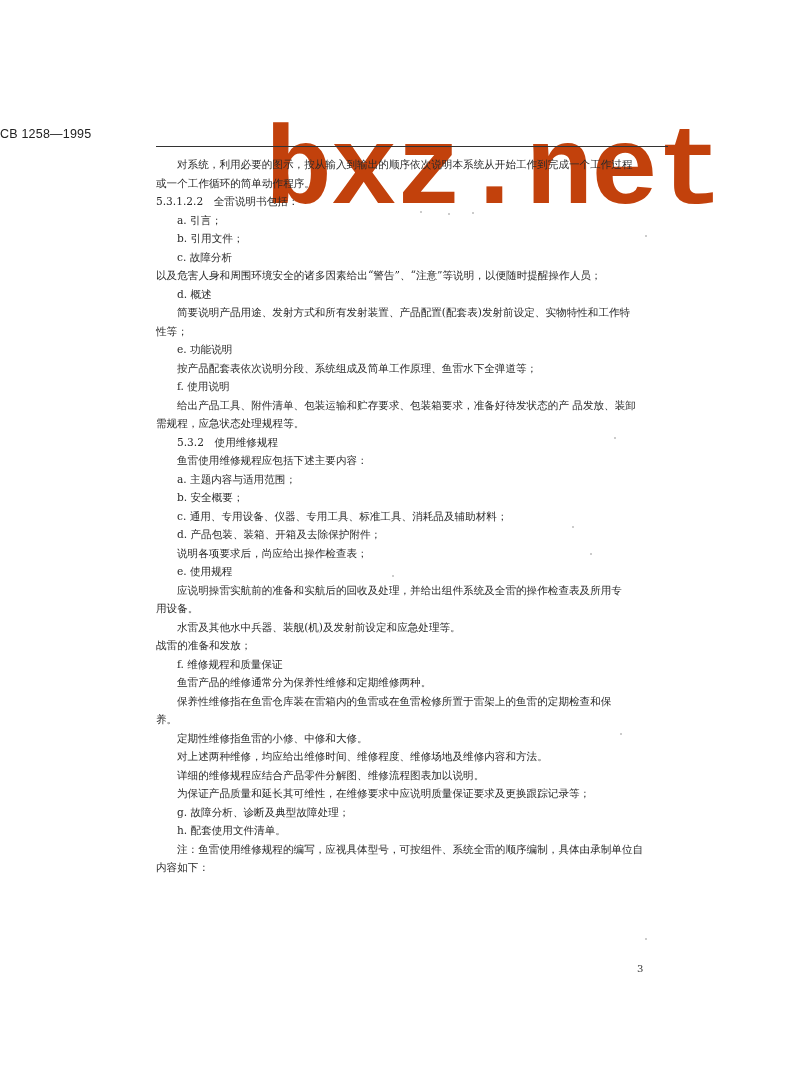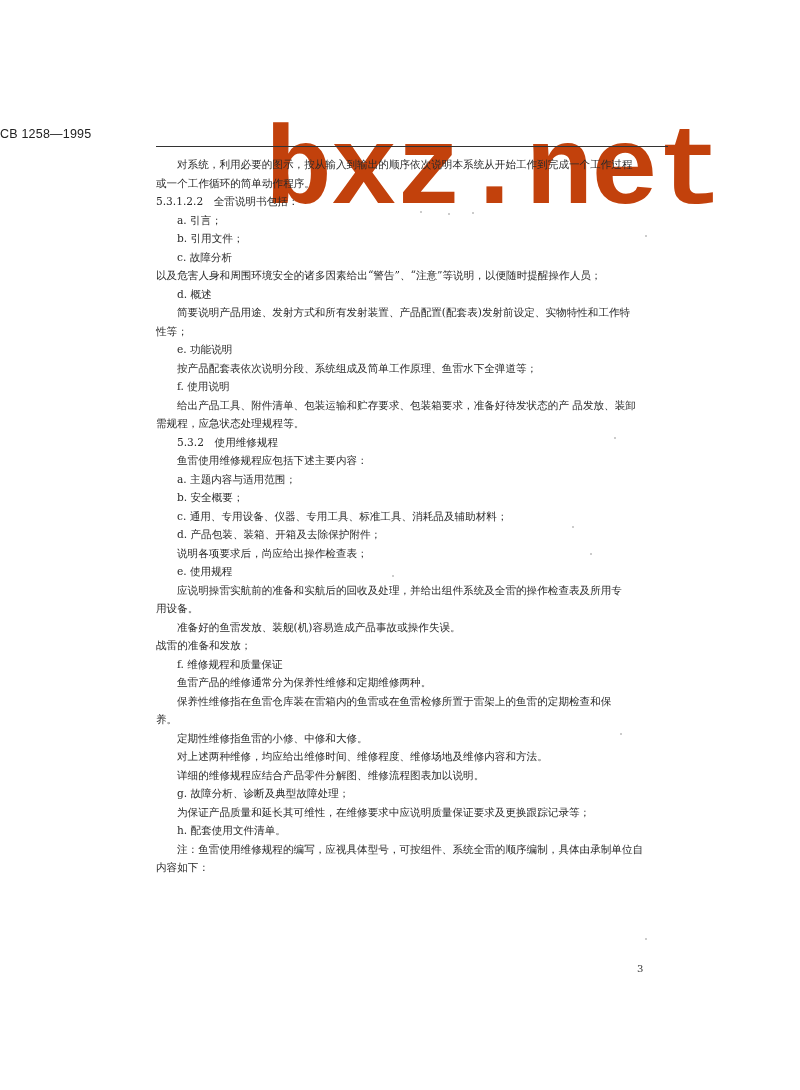--- a/index.html
+++ b/index.html
@@ -88,31 +88,31 @@
     <div class="line i1">5.3.2　使用维修规程</div>
     <div class="line i1">鱼雷使用维修规程应包括下述主要内容：</div>
     <div class="line i1">a. 主题内容与适用范围；</div>
     <div class="line i1">b. 安全概要；</div>
     <div class="line i1">c. 通用、专用设备、仪器、专用工具、标准工具、消耗品及辅助材料；</div>
     <div class="line i1">d. 产品包装、装箱、开箱及去除保护附件；</div>
     <div class="line i1">说明各项要求后，尚应给出操作检查表；</div>
     <div class="line i1">e. 使用规程</div>
     <div class="line i1">应说明操雷实航前的准备和实航后的回收及处理，并给出组件系统及全雷的操作检查表及所用专</div>
     <div class="line i0">用设备。</div>
-    <div class="line i1">准备好的鱼雷发放、装舰(机)容易造成产品事故或操作失误。</div>
+    <div class="line i1">水雷及其他水中兵器、装舰(机)及发射前设定和应急处理等。</div>
     <div class="line i0">战雷的准备和发放；</div>
     <div class="line i1">f. 维修规程和质量保证</div>
     <div class="line i1">鱼雷产品的维修通常分为保养性维修和定期维修两种。</div>
     <div class="line i1">保养性维修指在鱼雷仓库装在雷箱内的鱼雷或在鱼雷检修所置于雷架上的鱼雷的定期检查和保</div>
     <div class="line i0">养。</div>
     <div class="line i1">定期性维修指鱼雷的小修、中修和大修。</div>
     <div class="line i1">对上述两种维修，均应给出维修时间、维修程度、维修场地及维修内容和方法。</div>
     <div class="line i1">详细的维修规程应结合产品零件分解图、维修流程图表加以说明。</div>
+    <div class="line i1">为保证产品质量和延长其可维性，在维修要求中应说明质量保证要求及更换跟踪记录等；</div>
     <div class="line i1">g. 故障分析、诊断及典型故障处理；</div>
-    <div class="line i1">为保证产品质量和延长其可维性，在维修要求中应说明质量保证要求及更换跟踪记录等；</div>
     <div class="line i1">h. 配套使用文件清单。</div>
     <div class="line i1">注：鱼雷使用维修规程的编写，应视具体型号，可按组件、系统全雷的顺序编制，具体由承制单位自</div>
     <div class="line i0">内容如下：</div>
   </div>
 
   <div class="page-number">3</div>
 
   <span class="speck" style="left:420px;top:211px;"></span>
   <span class="speck" style="left:448px;top:213px;"></span>
   <span class="speck" style="left:472px;top:212px;"></span>

